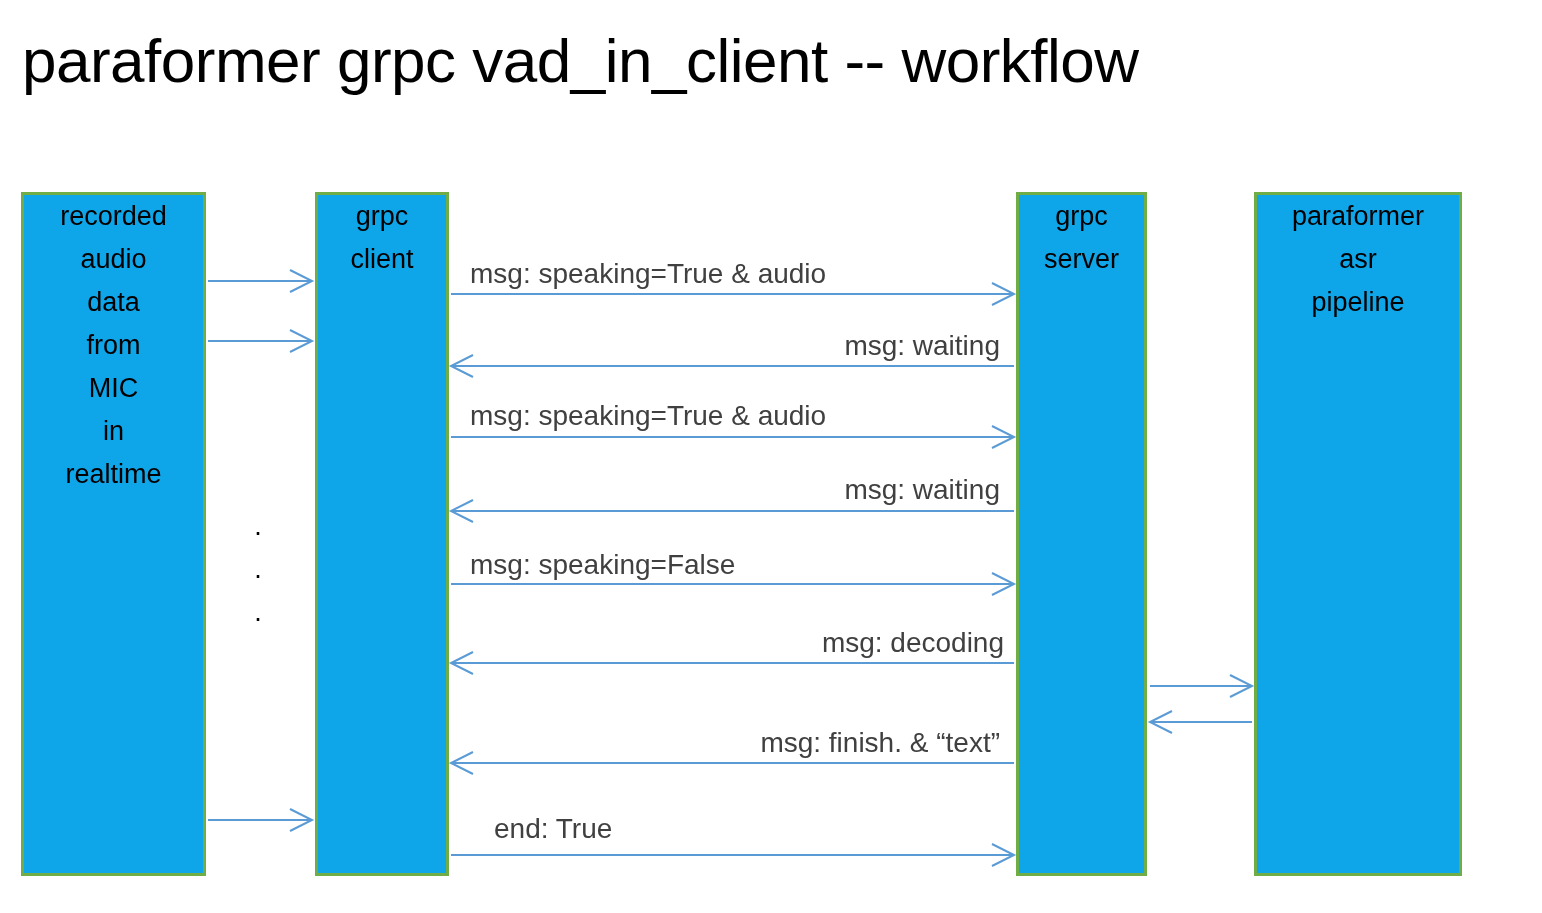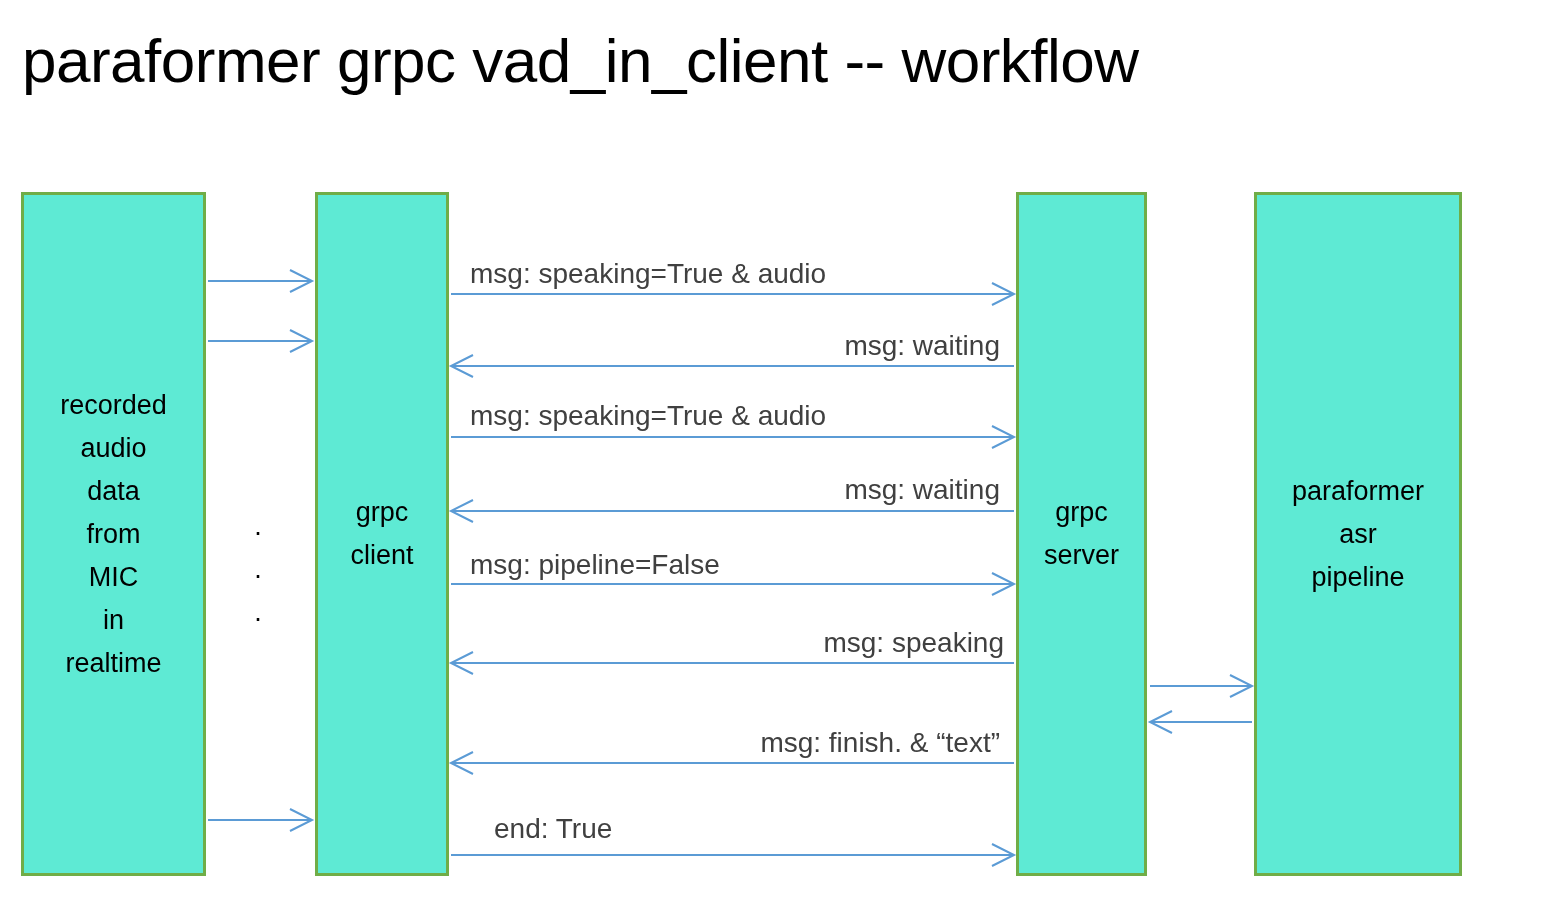--- a/index.html
+++ b/index.html
@@ -29,23 +29,22 @@
     font-size: 62px;
     line-height: 86px;
     letter-spacing: -0.5px;
     white-space: nowrap;
     color: #000000;
   }
   .node-box {
     position: absolute;
     box-sizing: border-box;
     border: 3px solid #70AD47;
-    background: #5eead4;
+    background: #0ea5e9;
     display: flex;
-    align-items: center;
     justify-content: center;
   }
   .node-label {
     font-size: 27px;
     line-height: 43px;
     text-align: center;
     color: #000000;
     white-space: pre-line;
   }
   .msg-label {
@@ -162,19 +161,19 @@
 
   <div class="ellipsis-dots" style="left: 236px; top: 505px; width: 44px;">.
 .
 .</div>
 
   <div id="messages-layer">
       <div class="msg-label left" style="top: 257px; left: 470px;">msg: speaking=True &amp; audio</div>
       <div class="msg-label right" style="top: 329px; left: 0px; width: 1000px;">msg: waiting</div>
       <div class="msg-label left" style="top: 399px; left: 470px;">msg: speaking=True &amp; audio</div>
       <div class="msg-label right" style="top: 473px; left: 0px; width: 1000px;">msg: waiting</div>
-      <div class="msg-label left" style="top: 548px; left: 470px;">msg: pipeline=False</div>
-      <div class="msg-label right" style="top: 626px; left: 0px; width: 1004px;">msg: speaking</div>
+      <div class="msg-label left" style="top: 548px; left: 470px;">msg: speaking=False</div>
+      <div class="msg-label right" style="top: 626px; left: 0px; width: 1004px;">msg: decoding</div>
       <div class="msg-label right" style="top: 726px; left: 0px; width: 1000px;">msg: finish. &amp;  “text”</div>
       <div class="msg-label left" style="top: 812px; left: 470px; margin-left: 24px;">end: True</div>
     </div>
 
 </div>
 
 </body></html>

